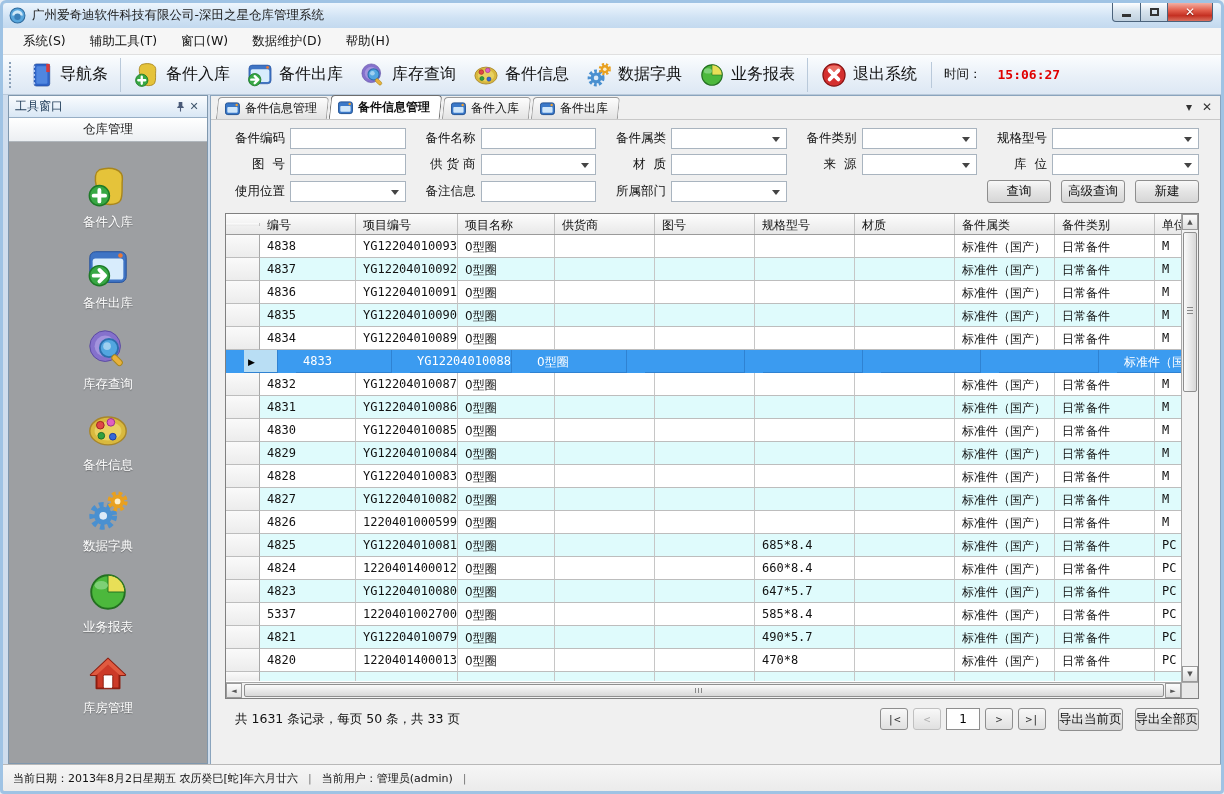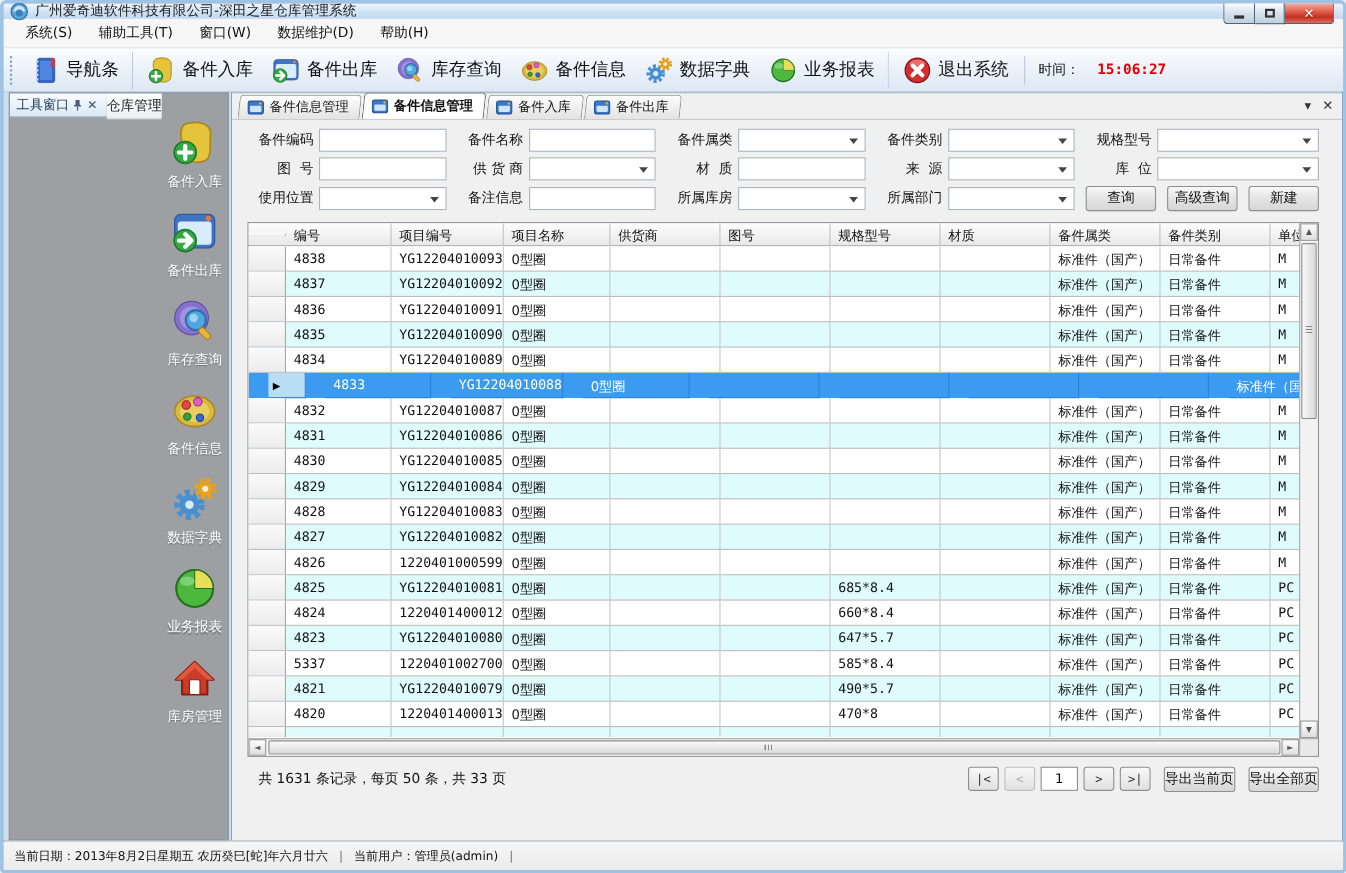--- a/index.html
+++ b/index.html
@@ -1,20 +1,20 @@
 <!DOCTYPE html>
 <html><head>
 <meta charset="utf-8">
 <style>
   * { margin:0; padding:0; box-sizing:border-box; }
   html,body { width:1224px; height:794px; background:#e8eef5; font-family:"DejaVu Sans","Liberation Sans",sans-serif; }
   .window { width:1224px; height:794px; border:3px solid #9fc3e4; box-shadow:0 0 0 1px #49718f inset; border-radius:6px 6px 4px 4px; background:#d7e4f2; display:flex; flex-direction:column; overflow:hidden; }
 
   
-  .titlebar { height:14px; background:linear-gradient(#eef6fd,#cfe2f4 60%,#c3d9ef); display:flex; align-items:center; padding:0 6px; position:relative; flex:0 0 auto; }
+  .titlebar { height:25px; background:linear-gradient(#eef6fd,#cfe2f4 60%,#c3d9ef); display:flex; align-items:center; padding:0 6px; position:relative; flex:0 0 auto; }
   .app-icon { width:17px; height:17px; margin-right:6px; }
   .app-icon svg { width:100%; height:100%; }
   .title-text { font-size:12.5px; color:#1a1a1a; }
   .win-controls { position:absolute; right:8px; top:0; display:flex; }
   .winbtn { height:19px; border:1px solid #4b637c; border-top:none; display:flex; align-items:center; justify-content:center; cursor:default; }
   .winbtn.min { width:29px; border-radius:0 0 0 4px; background:linear-gradient(#fdfeff,#d8e4ee 45%,#bfd0df); }
   .winbtn.max { width:27px; border-left:none; background:linear-gradient(#fdfeff,#d8e4ee 45%,#bfd0df); }
   .winbtn.close { width:45px; border-left:none; border-radius:0 0 4px 0; background:linear-gradient(#f2b0a4,#e35f4d 40%,#c43022 70%,#d9705f); }
   .glyph-min { width:9px; height:3px; background:#333; margin-top:7px; }
   .glyph-max { width:9px; height:8px; border:2px solid #333; }
@@ -33,21 +33,21 @@
   .tool-item .tlabel { font-size:16px; color:#111; }
   .tool-item.sep-before { border-left:1px solid #b9c9da; border-radius:0 3px 3px 0; margin-left:4px; padding-left:12px; }
   .time-block { display:flex; align-items:center; margin-left:6px; padding-left:12px; border-left:1px solid #b9c9da; height:26px;gap:10px; }
   .time-label { font-size:12.5px; color:#111; }
   .time-value { font-size:13px; font-weight:bold; color:#e00000; margin-left:6px; font-family:"DejaVu Sans Mono",monospace; }
 
   
   .body-row { flex:1 1 auto; display:flex; min-height:0; background:#cfdded; padding-left:5px; }
 
   
-  .sidebar { width:200px; flex:0 0 auto; display:flex; border:1px solid #7f97ad; background:#9d9fa2; }
+  .sidebar { width:200px; flex:0 0 auto; display:flex; flex-direction:column; border:1px solid #7f97ad; background:#9d9fa2; }
   .sidebar-titlebar { height:22px; background:linear-gradient(#fafcfe,#d9e7f5); border-bottom:1px solid #97aec5; display:flex; align-items:center; padding:0 6px; }
   .sidebar-title { flex:1; font-size:12px; color:#1d3a57; }
   .sb-ctl { width:14px; height:14px; display:flex; align-items:center; justify-content:center; color:#41576e; font-size:11px; cursor:default; }
   .sb-ctl svg { width:11px; height:11px; }
   .sidebar-section { height:24px; background:linear-gradient(#ffffff,#eceff2); border-bottom:1px solid #b0b6bc; display:flex; align-items:center; justify-content:center; font-size:12.5px; color:#222; }
   .sidebar-items { flex:1; overflow:hidden; padding-top:22px; display:flex; flex-direction:column; align-items:center; gap:14px; }
   .side-item { display:flex; flex-direction:column; align-items:center; gap:4px; cursor:default; }
   .side-item .sicon { width:46px; height:46px; }
   .side-item .sicon svg { width:100%; height:100%; }
   .side-item .slabel { font-size:12.5px; color:#fff; text-shadow:0 1px 1px #6a6c6e; }
@@ -452,24 +452,20 @@
             <div class="fgroup even i10 t-select">
               <span class="flabel">使用位置</span>
               <div class="control"></div>
             </div>
 
             <div class="fgroup odd i11 t-input">
               <span class="flabel">备注信息</span>
               <div class="control"></div>
             </div>
 
-            <div class="fgroup even i12 t-select">
-              <span class="flabel">所属库房</span>
-              <div class="control"></div>
-            </div>
 
             <div class="fgroup odd i13 t-select">
               <span class="flabel">所属部门</span>
               <div class="control"></div>
             </div>
 
           <div class="form-buttons">
             <button class="btn even i0">查询</button>
               <button class="btn odd i1">高级查询</button>
               <button class="btn even i2">新建</button>

